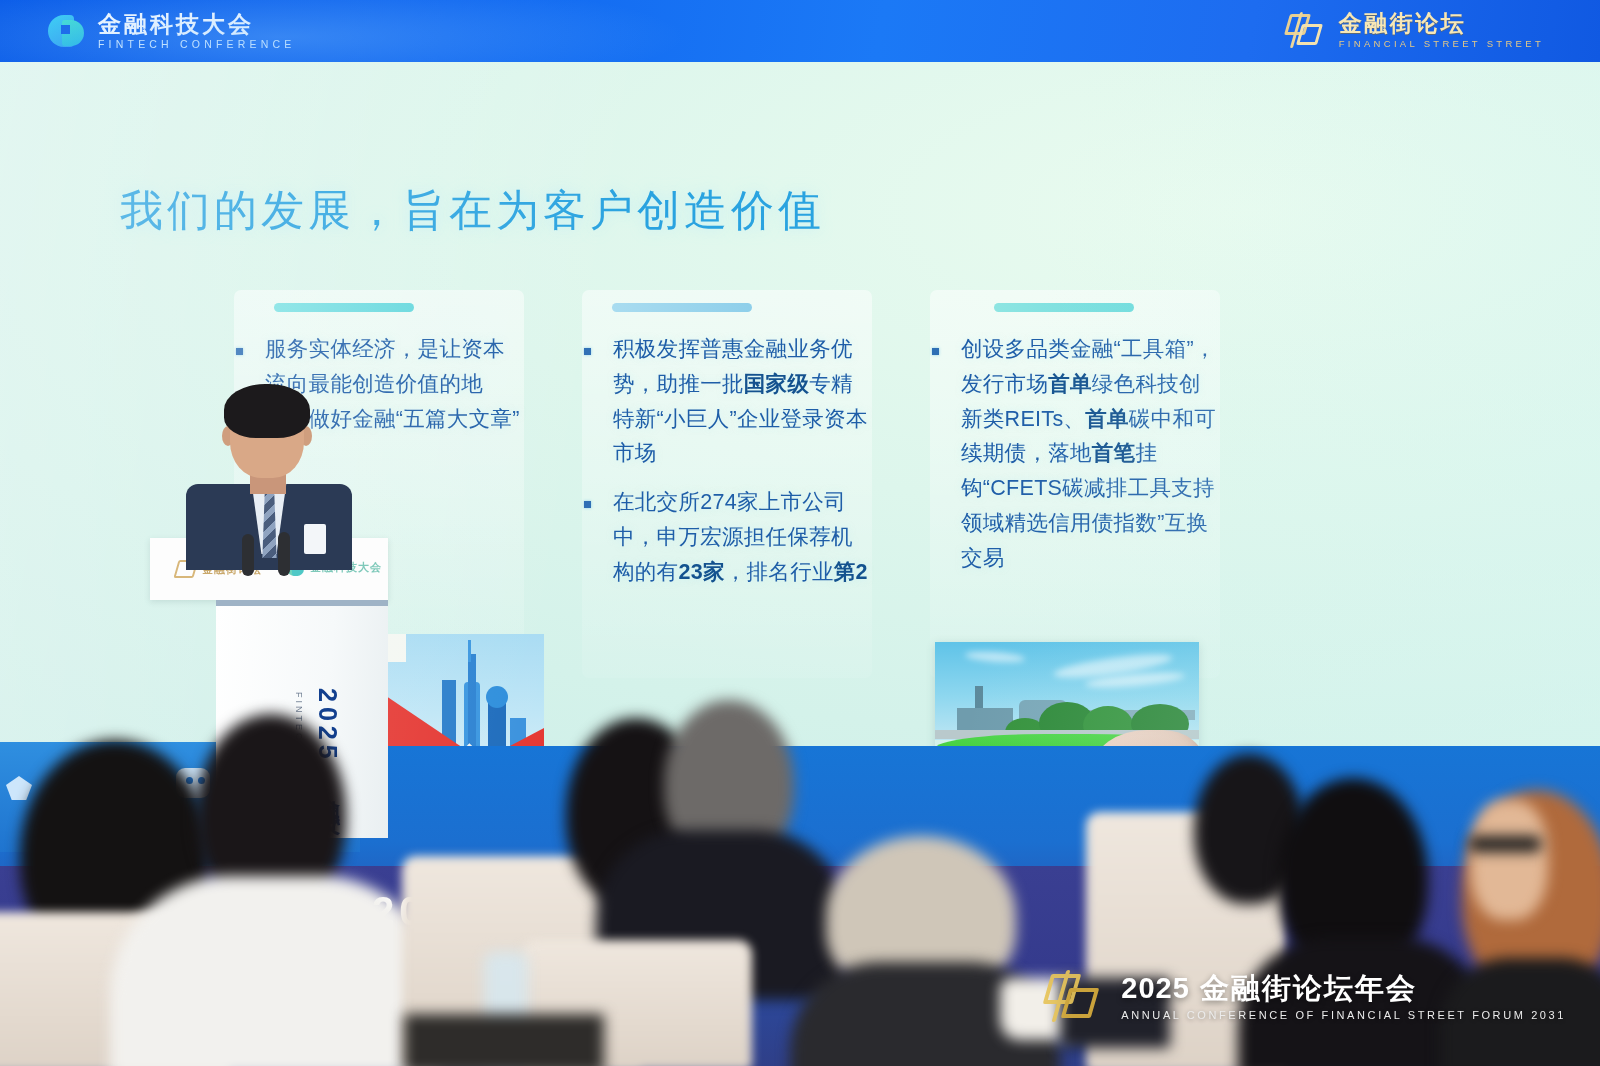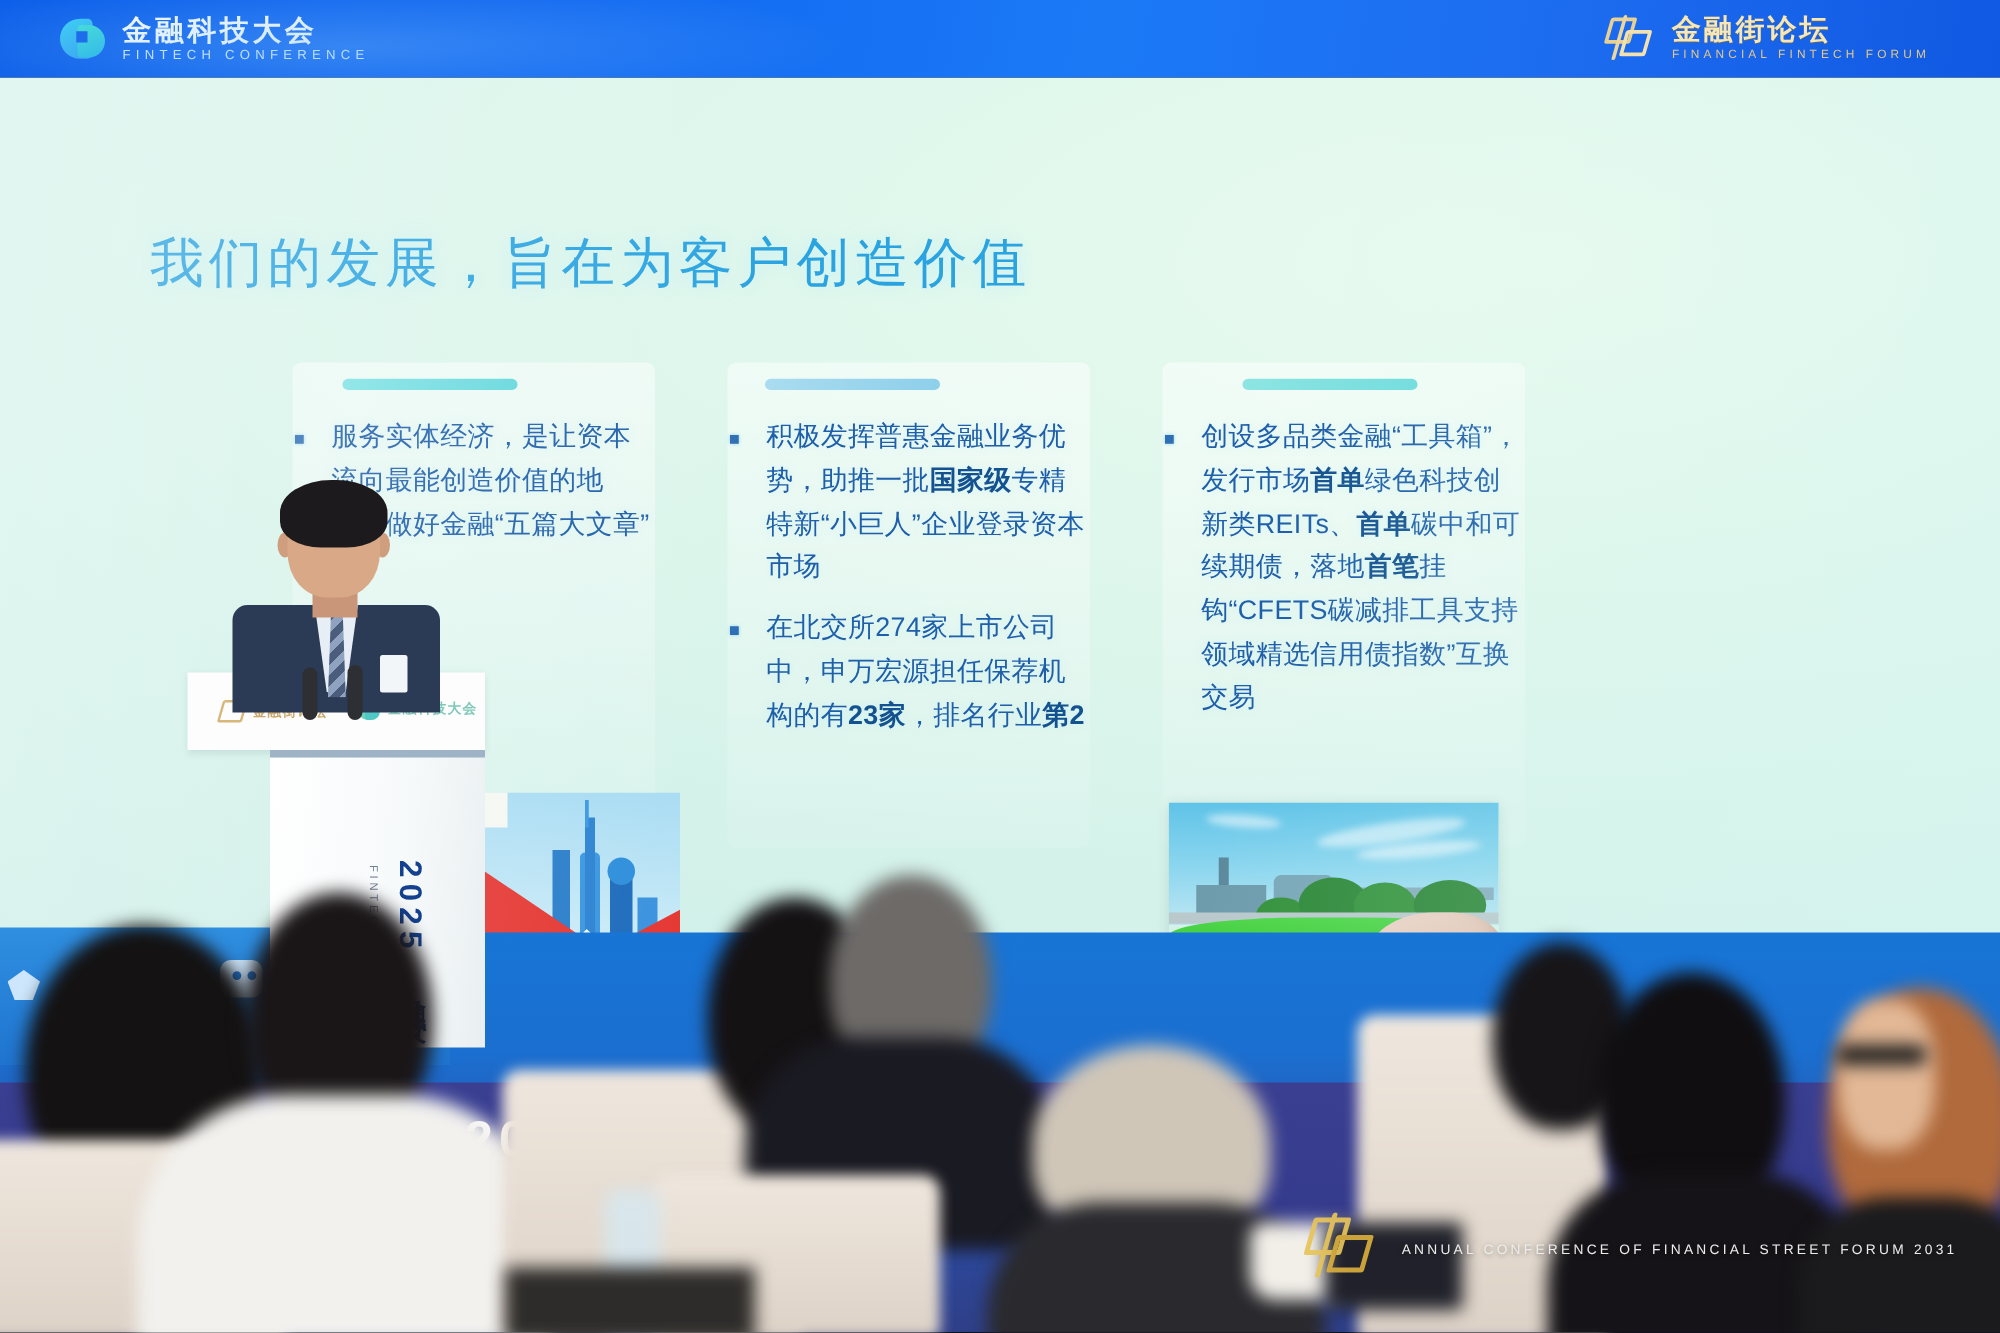--- a/index.html
+++ b/index.html
@@ -428,29 +428,33 @@
       </div>
     </div>
     <div class="tb-right">
       <div class="fsf-mark">
         <i class="s1"></i>
           <i class="s2"></i>
           <i class="s3"></i>
       </div>
       <div>
         <div class="fsf-cn">金融街论坛</div>
-        <div class="fsf-en">FINANCIAL FINTECH FORUM</div>
+        <div class="fsf-en">FINANCIAL STREET STREET</div>
       </div>
     </div>
   </div>
 
   <div class="wm">
     <div class="wm-mark">
       <i class="a"></i>
         <i class="b"></i>
         <i class="c"></i>
     </div>
     <div>
+      <div class="wm-cn">
+        <span class="y">2025</span>
+        <span>金融街论坛年会</span>
+      </div>
       <div class="wm-en">ANNUAL CONFERENCE OF FINANCIAL STREET FORUM 2031</div>
     </div>
   </div>
 
 </div>
 
 </body></html>

